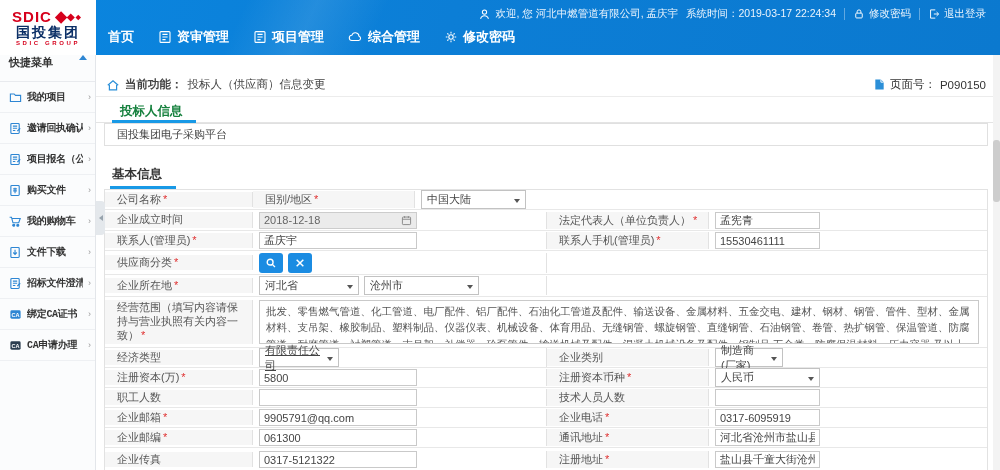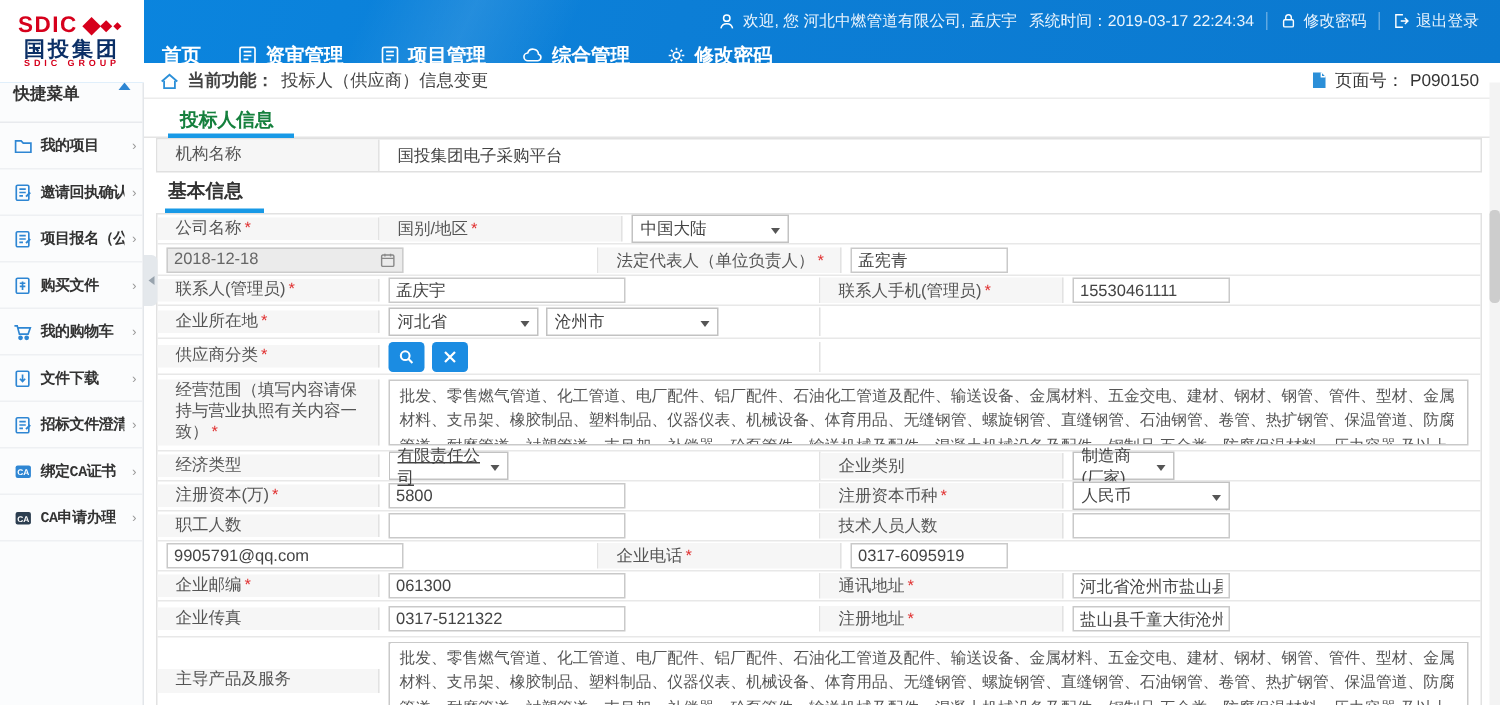--- a/index.html
+++ b/index.html
@@ -34,37 +34,37 @@
     padding:0 8px 0 9px; border-bottom:1px solid #e8eaee; color:#333; font-size:11px; font-weight:bold; }
   .caret-up { width:0; height:0; border:4px solid transparent; border-bottom:5px solid #2e86d3; margin-top:-4px; }
   .sb-item { height:31px; display:flex; align-items:center; gap:5px; padding:0 4px 0 8px;
     border-bottom:1px solid #eef0f3; cursor:pointer; }
   .sb-item .lbl { flex:1; font-size:10px; color:#333; font-weight:bold; white-space:nowrap;
     overflow:hidden; letter-spacing:-0.3px;font-family:Liberation Mono, monospace; }
   .sb-item .chev { color:#999; font-size:9px; }
   .si { width:14px; height:14px; flex:none; display:flex; align-items:center; justify-content:center; }
 
   
-  .content { position:absolute; left:96px; top:42px; width:904px; height:397px; background:#fff; }
+  .content { position:absolute; left:96px; top:73px; width:904px; height:397px; background:#fff; }
 
   .crumb-bar { height:24px; display:flex; align-items:center; padding:0 14px 0 10px;
     border-bottom:1px solid #ececec; font-size:11.5px; color:#444; }
   .crumb-left { display:flex; align-items:center; gap:5px; flex:1; }
   .pageno { display:flex; align-items:center; gap:4px; color:#333; }
 
   .tab-bar { position:relative; height:26px; border-bottom:1px solid #e4e4e4; }
   .tab { position:absolute; left:24px; top:6px; font-size:12.5px; font-weight:bold; color:#15803d; cursor:pointer; }
   .tab-underline { position:absolute; left:16px; bottom:-1px; width:84px; height:3px; background:#1899e6; }
 
   .org-table { margin:0 12px 0 8px; border:1px solid #e0e0e0; display:flex; height:23px; font-size:11px; }
   .org-table .lc { width:148px; background:#f6f6f6; border-right:1px solid #e2e2e2;
     display:flex; align-items:center; padding-left:12px; color:#555; }
   .org-table .vc { flex:1; display:flex; align-items:center; padding-left:12px; color:#444; }
 
-  .section-row { height:24px; display:flex; align-items:flex-start; padding-left:14px; margin-top:3px; }
+  .section-row { height:24px; display:flex; align-items:flex-start; padding-left:14px; margin-top:19px; }
   .section-title { font-size:12.5px; font-weight:bold; color:#333; border-bottom:3px solid #1899e6;
     padding:1px 14px 3px 2px; }
 
   .form-table { margin:0 12px 0 8px; border:1px solid #e2e2e2; border-bottom:none; font-size:11px; color:#555; }
   .frow { display:flex; border-bottom:1px solid #e8e8e8; min-height:20px; align-items:center; }
   .lc { width:148px; flex:none; background:#f6f6f6; border-right:1px solid #e2e2e2;
     display:flex; align-items:center; padding:1px 4px 1px 12px; line-height:1.25; }
   .fc1 { width:294px; flex:none; border-right:1px solid #e2e2e2; display:flex; align-items:center; padding-left:6px; gap:5px; }
   .lc2 { width:162px; flex:none; background:#f6f6f6; border-right:1px solid #e2e2e2;
     display:flex; align-items:center; padding:1px 4px 1px 12px; }
@@ -329,21 +329,20 @@
         <span>P090150</span>
     </div>
   </div>
 
   <div class="tab-bar">
     <div class="tab">投标人信息</div>
     <div class="tab-underline"></div>
   </div>
 
   <div class="org-table">
-    <div class="lc">机构名称</div>
     <div class="vc">国投集团电子采购平台</div>
   </div>
 
   <div class="section-row">
     <span class="section-title">基本信息</span>
   </div>
 
   <div class="form-table">
 
     <div class="frow">
@@ -352,20 +351,23 @@
         </div>
       <div class="lc2">
           <span class="required">国别/地区</span>
         </div>
       <div class="fc2">
           <div class="sel sel-105">中国大陆</div>
         </div>
     </div>
 
     <div class="frow" style="min-height:21px;">
+      <div class="lc">
+          <span>企业成立时间</span>
+        </div>
       <div class="fc1">
         <div class="datebox">
           <span>2018-12-18</span>
           <svg width="11" height="11" viewBox="0 0 14 14">
               <g fill="none" stroke="#888" stroke-width="1.2">
                 <rect x="1.8" y="2.6" width="10.4" height="9.6" rx="1"></rect>
                 <path d="M1.8 5.4h10.4M4.6 1.4v2.4M9.4 1.4v2.4"></path>
               </g>
             </svg>
         </div>
@@ -384,31 +386,20 @@
         </div>
       <div class="fc1">
           <input class="inp w158" value="孟庆宇" style="">
         </div>
       <div class="lc2">
           <span class="required">联系人手机(管理员)</span>
         </div>
       <div class="fc2">
           <input class="inp w105" value="15530461111" style="">
         </div>
-    </div>
-
-    <div class="frow" style="min-height:22px;">
-      <div class="lc">
-          <span class="required">企业所在地</span>
-        </div>
-      <div class="fc1">
-        <div class="sel sel-100">河北省</div>
-        <div class="sel sel-115">沧州市</div>
-      </div>
-      <div class="er"></div>
     </div>
 
     <div class="frow" style="min-height:24px;">
       <div class="lc">
           <span class="required">供应商分类</span>
         </div>
       <div class="fc1">
         <button class="catbtn">
           <svg width="12" height="12" viewBox="0 0 14 14">
               <g fill="none" stroke="#fff" stroke-width="1.6">
@@ -419,20 +410,31 @@
         </button>
         <button class="catbtn">
           <svg width="10" height="10" viewBox="0 0 12 12">
               <path d="M2 2l8 8M10 2l-8 8" stroke="#fff" stroke-width="1.8"></path>
             </svg>
         </button>
       </div>
       <div class="er"></div>
     </div>
 
+    <div class="frow" style="min-height:22px;">
+      <div class="lc">
+          <span class="required">企业所在地</span>
+        </div>
+      <div class="fc1">
+        <div class="sel sel-100">河北省</div>
+        <div class="sel sel-115">沧州市</div>
+      </div>
+      <div class="er"></div>
+    </div>
+
     <div class="frow" style="min-height:50px;">
       <div class="lc">
           <span class="required">经营范围（填写内容请保持与营业执照有关内容一致）</span>
         </div>
       <div class="fspan">
           <textarea class="ta ta1" style="">批发、零售燃气管道、化工管道、电厂配件、铝厂配件、石油化工管道及配件、输送设备、金属材料、五金交电、建材、钢材、钢管、管件、型材、金属材料、支吊架、橡胶制品、塑料制品、仪器仪表、机械设备、体育用品、无缝钢管、螺旋钢管、直缝钢管、石油钢管、卷管、热扩钢管、保温管道、防腐管道、耐磨管道、衬塑管道、支吊架、补偿器、砼泵管件、输送机械及配件、混凝土机械设备及配件、钢制品 五金类、防腐保温材料、压力容器,及以上商品的进出口业务。(依法须经批准的项目,经相关部门批准后方可开展经营活动)</textarea>
         </div>
     </div>
 
     <div class="frow">
@@ -474,20 +476,23 @@
         </div>
       <div class="lc2">
           <span>技术人员人数</span>
         </div>
       <div class="fc2">
           <input class="inp w105" value="" style="">
         </div>
     </div>
 
     <div class="frow">
+      <div class="lc">
+          <span class="required">企业邮箱</span>
+        </div>
       <div class="fc1">
           <input class="inp w158" value="9905791@qq.com" style="">
         </div>
       <div class="lc2">
           <span class="required">企业电话</span>
         </div>
       <div class="fc2">
           <input class="inp w105" value="0317-6095919" style="">
         </div>
     </div>

